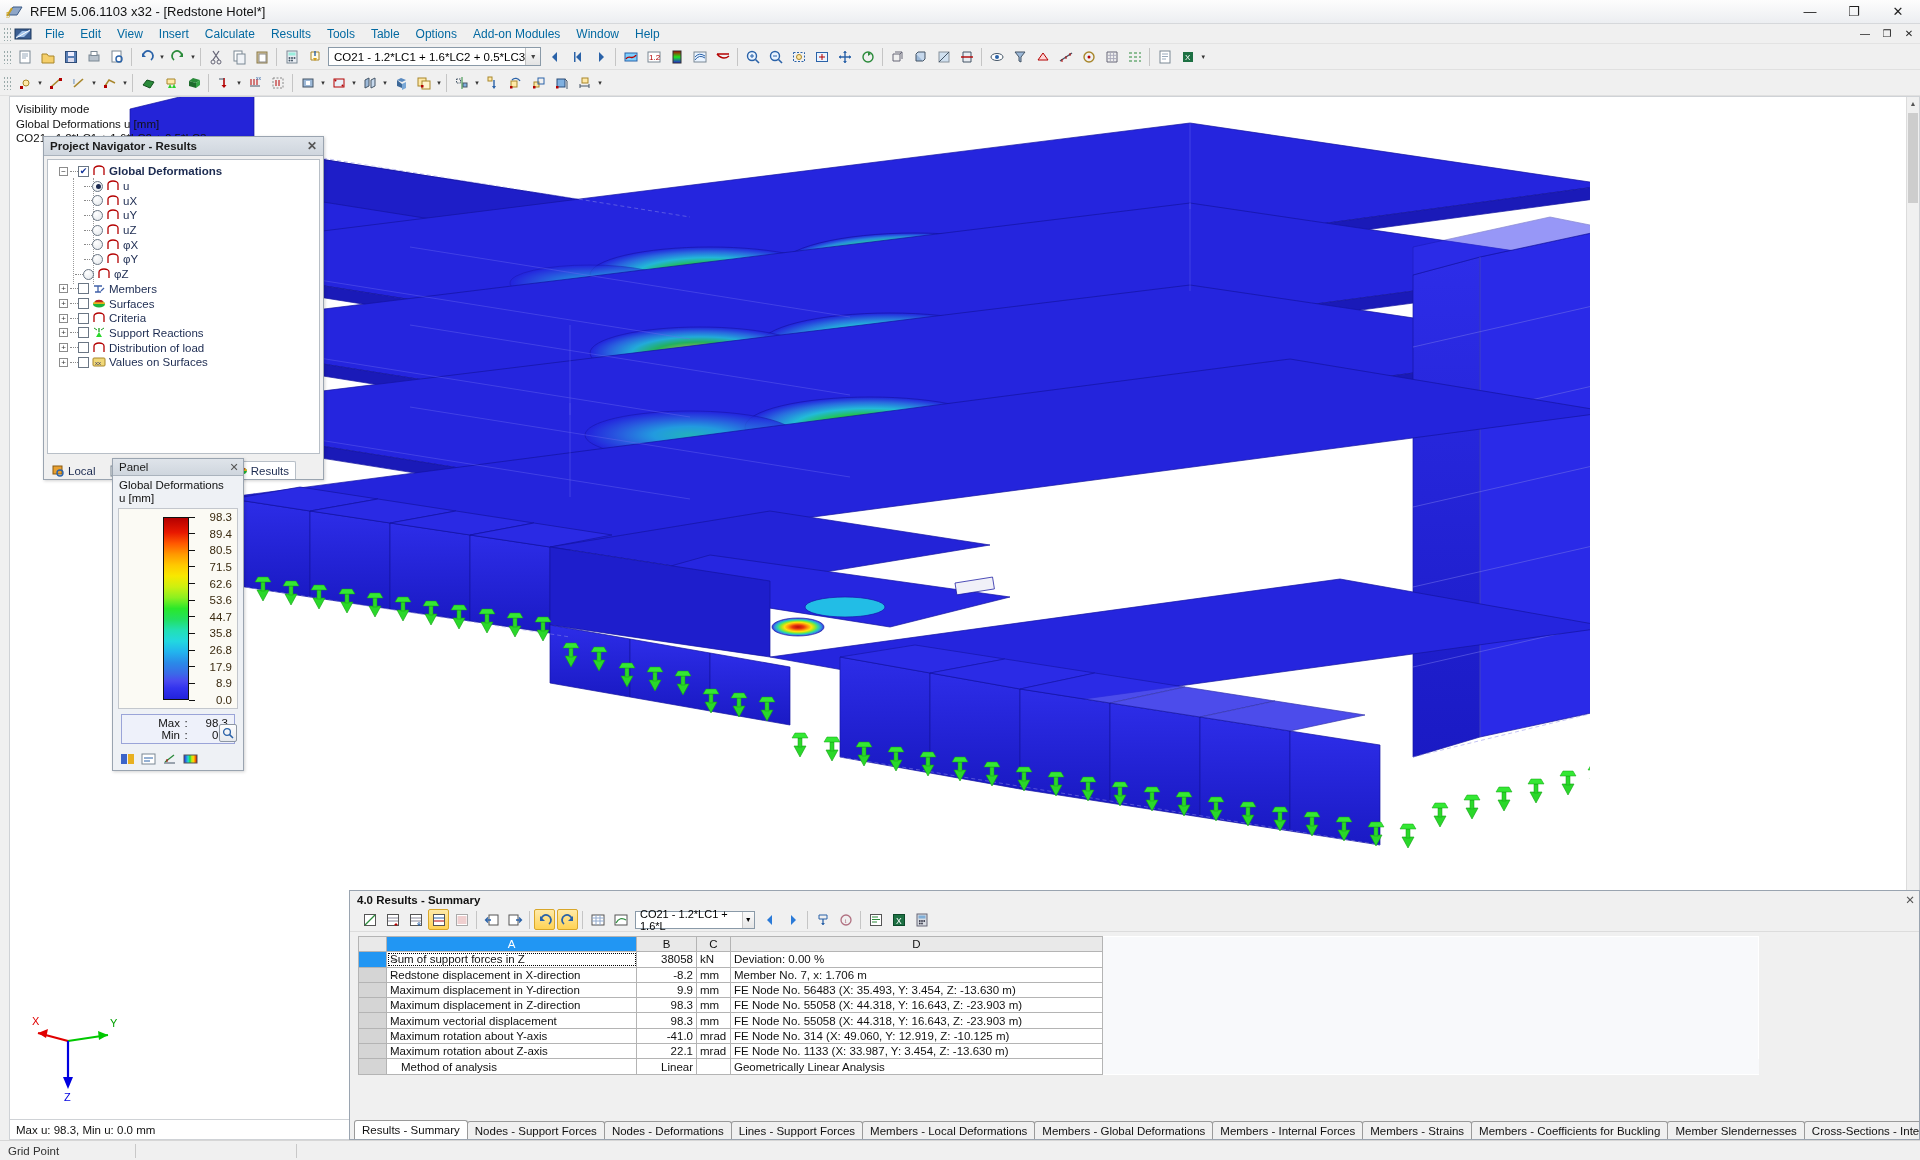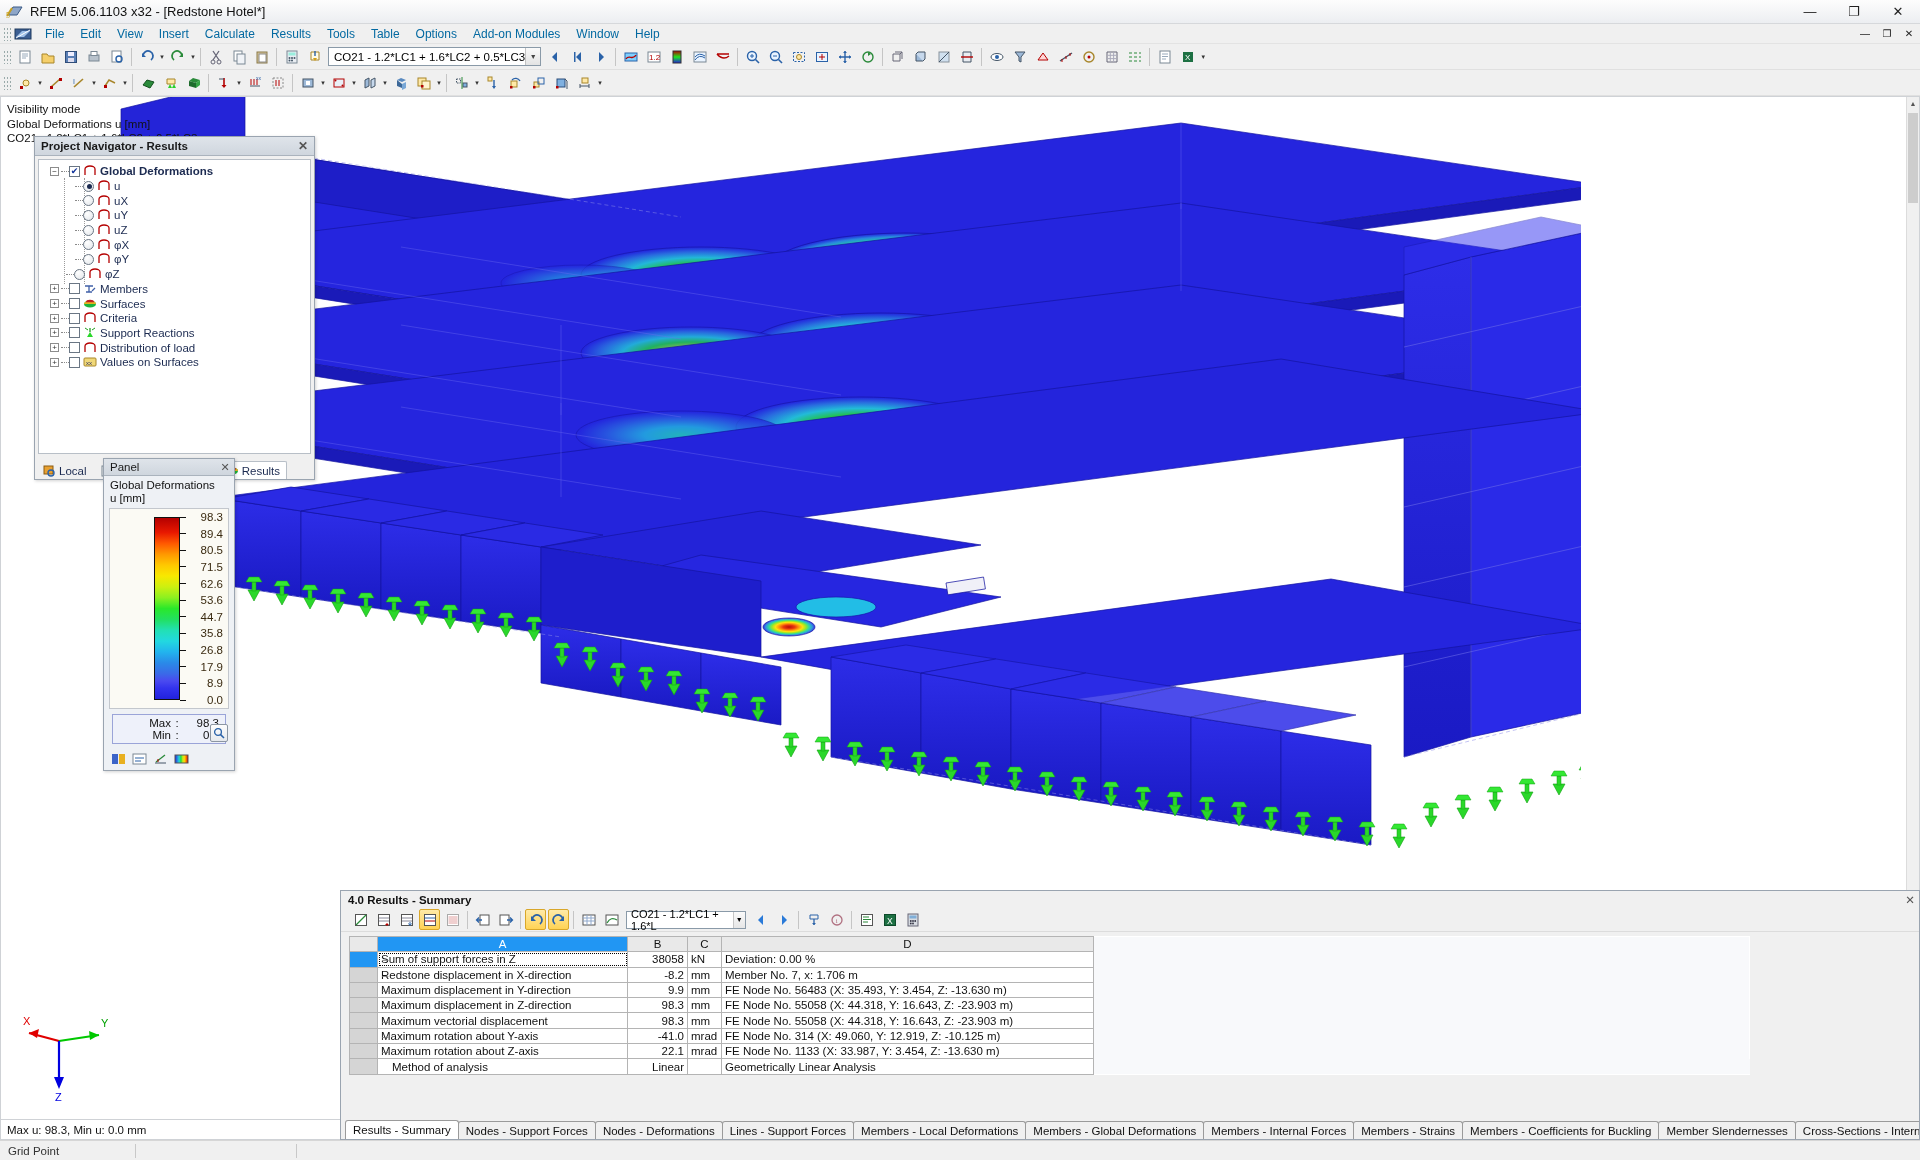--- a/index.html
+++ b/index.html
@@ -53,21 +53,21 @@
     height: 19px; border: 1px solid #8a9aa8; background: #fff; display: flex; align-items: center;
     padding-left: 5px; font-size: 11.5px; color: #000; margin: 0 2px; min-width: 168px;
   }
   .lc-combo .arrow {
     margin-left: auto; width: 15px; height: 17px; background: linear-gradient(#fafafa,#e3e3e3);
     border-left: 1px solid #c2c2c2; display: flex; align-items: center; justify-content: center;
     font-size: 7px; color: #444;
   }
 
   
-  .workspace { flex: 1 1 auto; position: relative; background: #a21caf; overflow: hidden; }
+  .workspace { flex: 1 1 auto; position: relative; background: #a21caf; overflow: hidden; margin-left: 9px; }
   .viewport {
     position: absolute; left: 0; top: 0; right: 0; bottom: 0;
     background: #ffffff; border: 1px solid #cfd2d6; overflow: hidden;
   }
   .vis-mode {
     position: absolute; left: 6px; top: 5px; font-size: 11.5px; color: #111; line-height: 14.5px;
     z-index: 5;
   }
 
   

